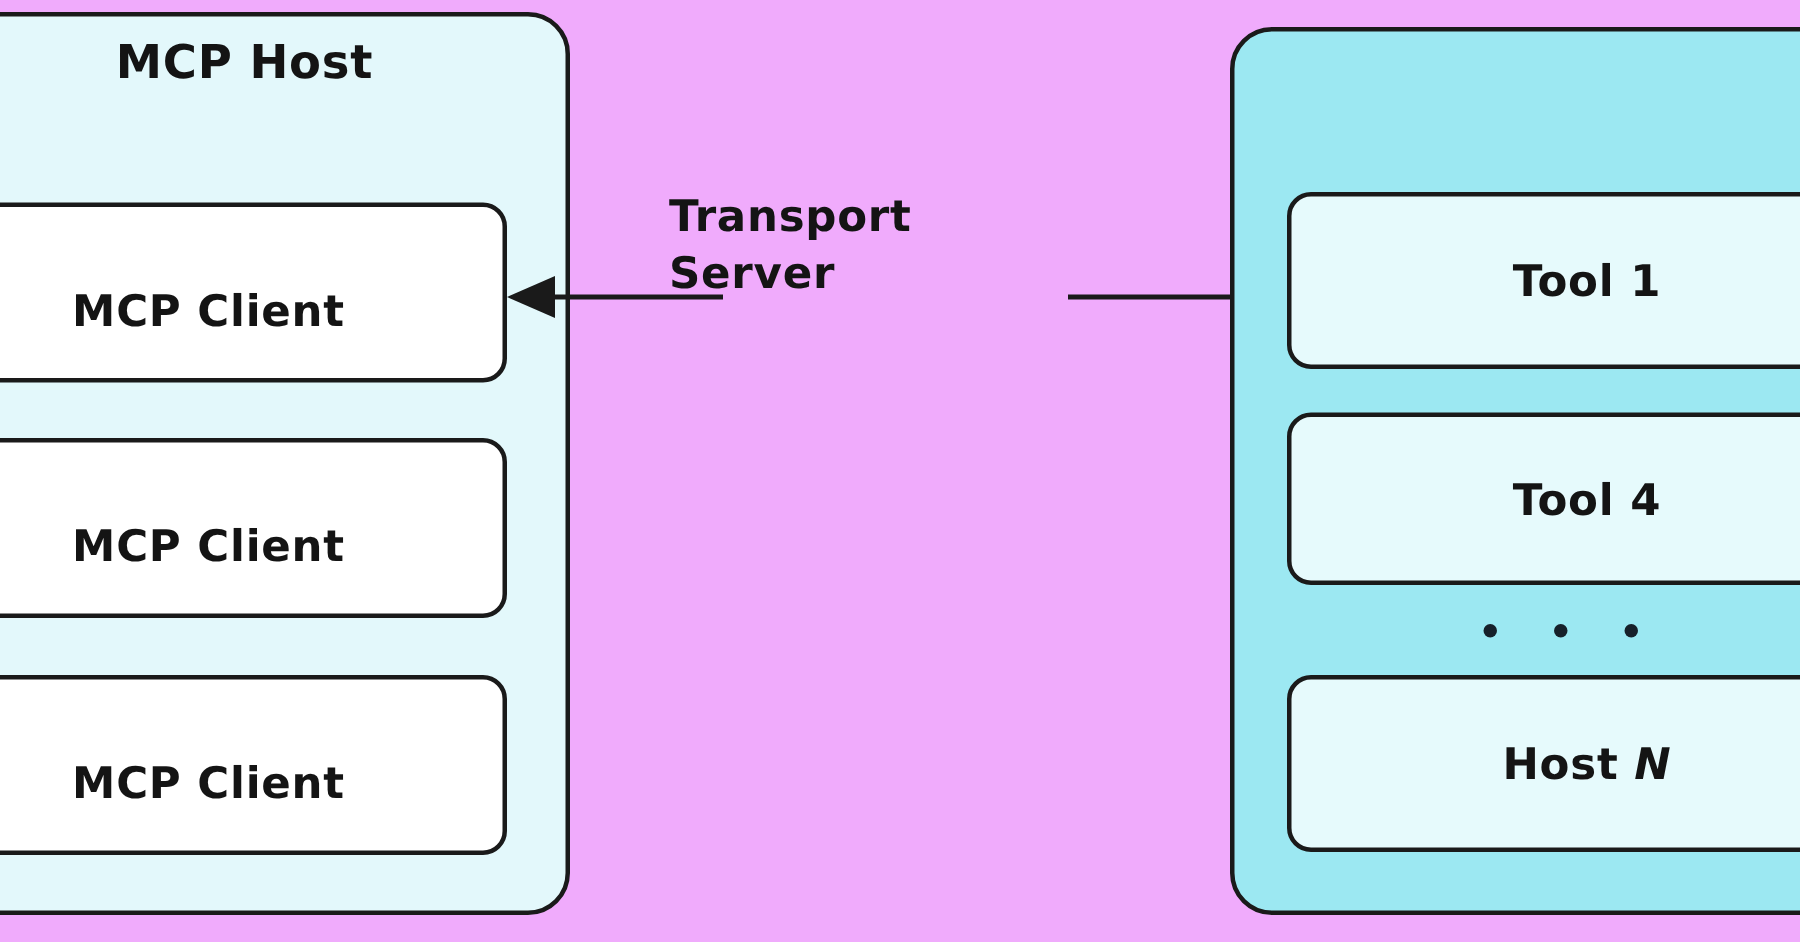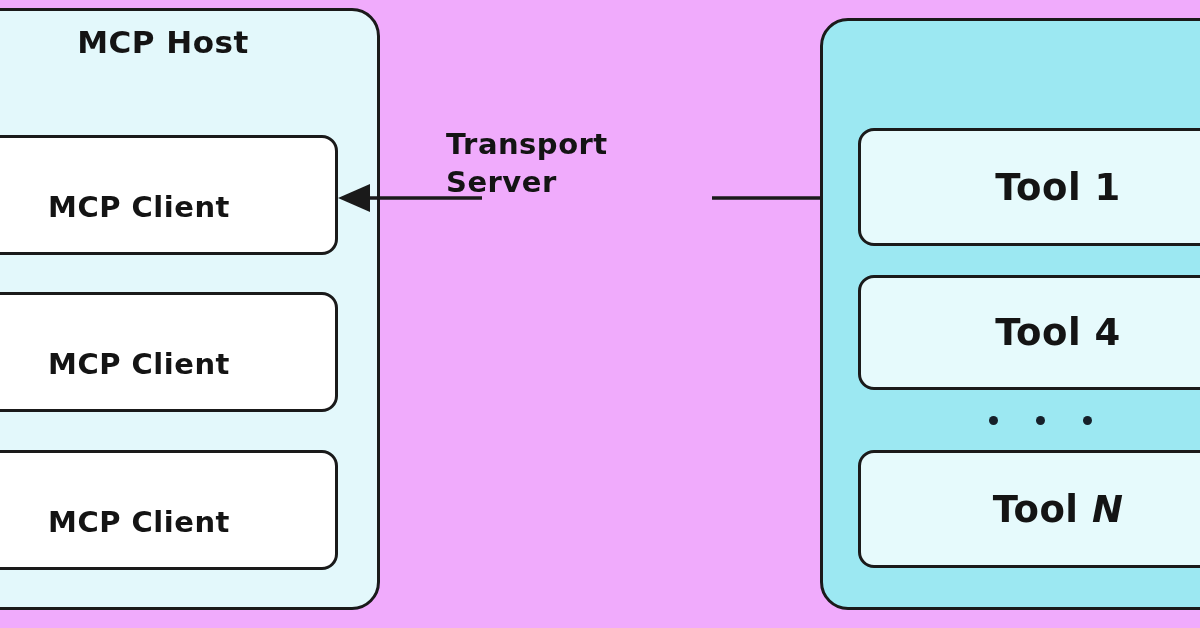--- a/index.html
+++ b/index.html
@@ -64,21 +64,21 @@
   .panel-title {
     position: absolute;
     font-size: 31px;
     text-align: center;
   }
   .box-label {
     font-size: 29px;
     margin-top: 24px;
   }
   .tool-label {
-    font-size: 37px;
+    font-size: 29px;
   }
   .tool-label .var {
     font-style: italic;
   }
 
   
   #transport-caption {
     position: absolute;
     left: 446px;
     top: 126px;
@@ -160,16 +160,16 @@
     <span class="tool-label hand-text">Tool 4</span>
   </div>
 
   <div id="tool-ellipsis" style="left:940px; top:405px; width:200px; height:30px;">
     <span class="dot"></span>
     <span class="dot"></span>
     <span class="dot"></span>
   </div>
 
   <div class="inner-box tool-box" style="left:858px; top:450px; width:400px; height:118px;">
-    <span class="tool-label hand-text"><span>Tool </span><span class="var">N</span></span>
+    <span class="tool-label hand-text"><span>Host </span><span class="var">N</span></span>
   </div>
 
 </div>
 
 </body></html>

